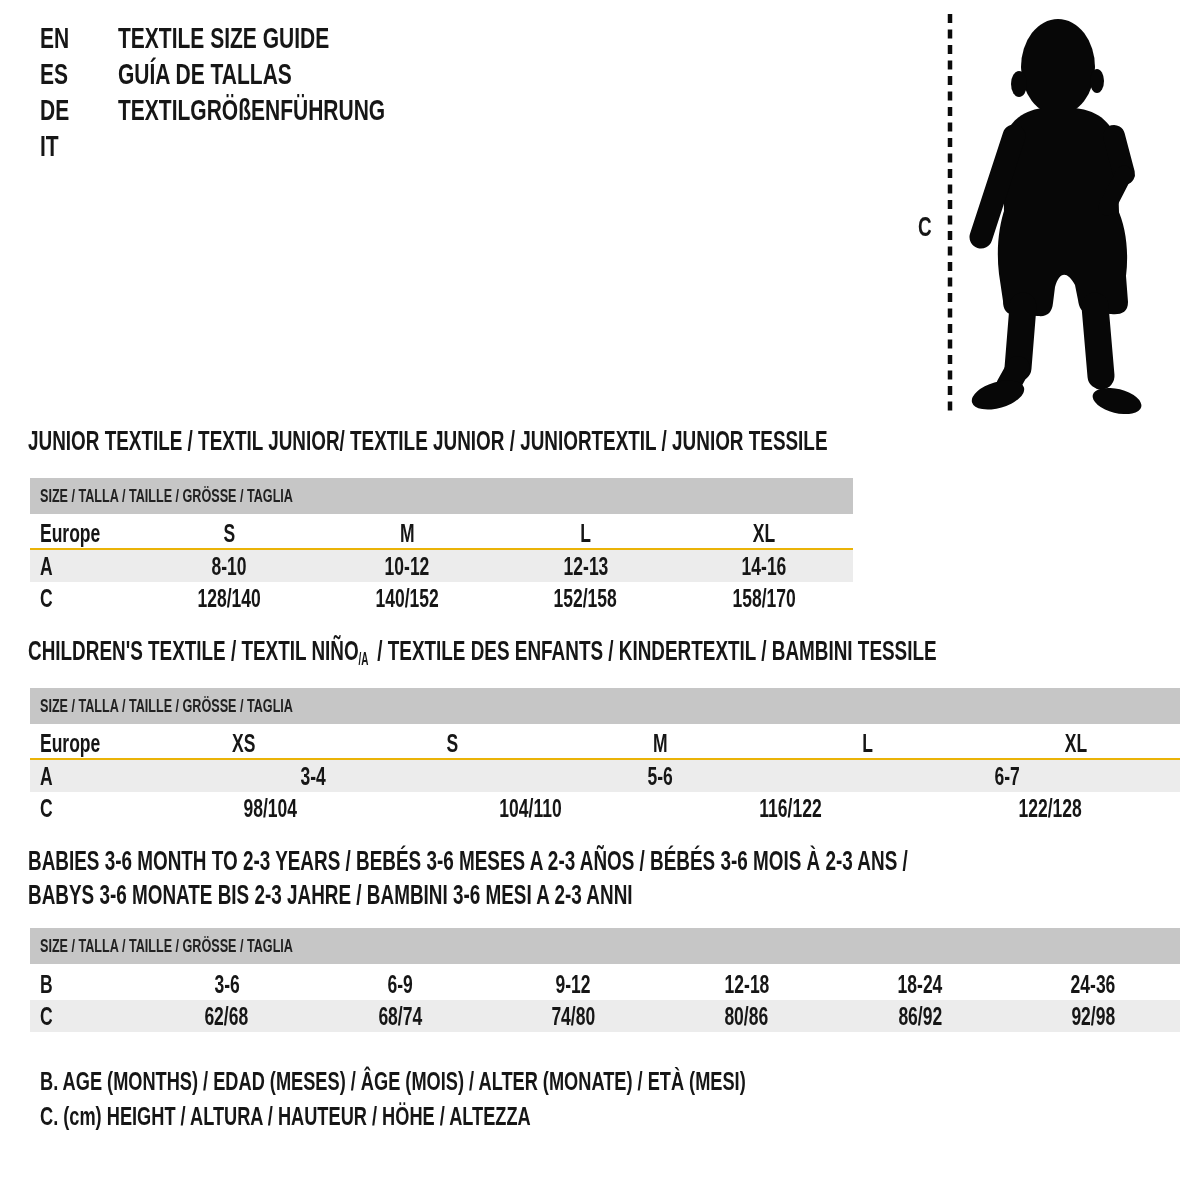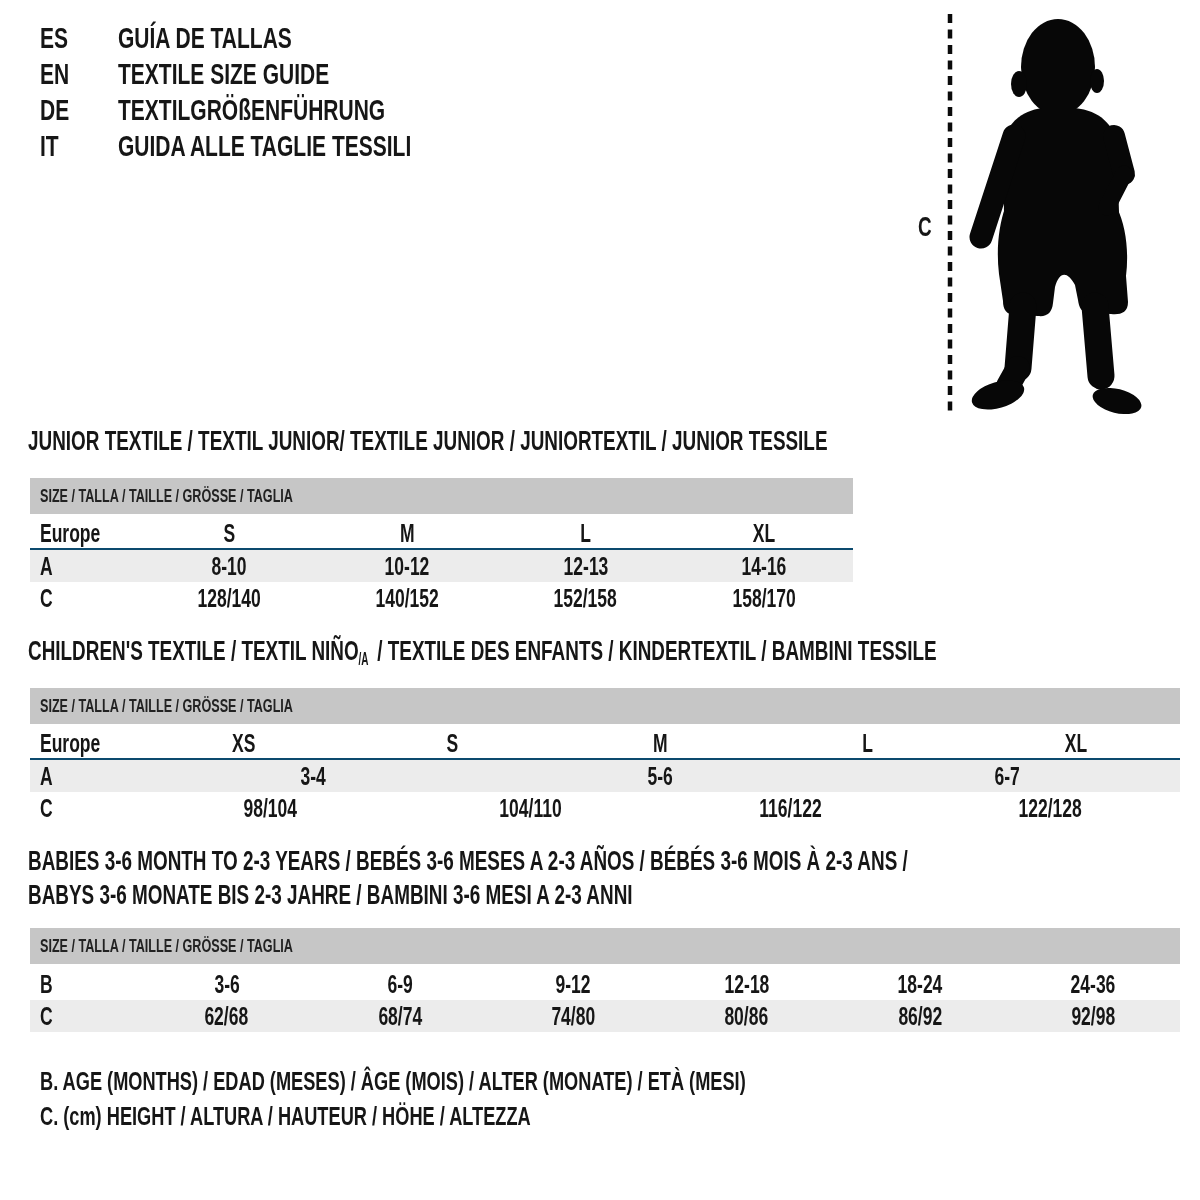--- a/index.html
+++ b/index.html
@@ -23,49 +23,48 @@
   .section-title{position:absolute;left:28px;height:34px;display:flex;align-items:center;font-size:27px;}
   .sub-a{font-size:19px;transform:translateY(5px) scaleX(0.75);display:inline-block;transform-origin:0 50%;}
 
   
   .size-table{position:absolute;left:30px;}
   .size-bar{height:36px;background:#c6c6c6;display:flex;align-items:center;padding-left:10px;
             font-size:18px;margin-bottom:4px;color:#222;}
   .srow{display:flex;align-items:center;font-size:25px;}
   .srow .label{width:110px;padding-left:10px;box-sizing:border-box;text-align:left;}
   .srow .cell{flex:1;display:flex;justify-content:center;align-items:center;}
-  .row-europe{height:30px;border-bottom:2px solid #0c4a6e;}
+  .row-europe{height:30px;border-bottom:2px solid #eab308;}
   .row-plain{height:32px;background:#ffffff;}
   .row-alt{height:32px;background:#ececec;}
 
   
   .legend{position:absolute;left:40px;top:1064px;}
   .legend-row{display:flex;align-items:center;height:35px;font-size:26px;}
 </style>
 </head>
 <body>
 
 <div id="page">
 
   <div class="lang-list">
     <div class="lang-row">
+      <div class="lang-code"><span class="t">EN</span></div>
+      <div><span class="t">TEXTILE SIZE GUIDE</span></div>
+    </div>
+    <div class="lang-row">
       <div class="lang-code"><span class="t">ES</span></div>
       <div><span class="t">GUÍA DE TALLAS</span></div>
     </div>
     <div class="lang-row">
-      <div class="lang-code"><span class="t">EN</span></div>
-      <div><span class="t">TEXTILE SIZE GUIDE</span></div>
-    </div>
-    <div class="lang-row">
       <div class="lang-code"><span class="t">DE</span></div>
       <div><span class="t">TEXTILGRÖßENFÜHRUNG</span></div>
     </div>
     <div class="lang-row">
       <div class="lang-code"><span class="t">IT</span></div>
-      <div><span class="t">GUIDA ALLE TAGLIE TESSILI</span></div>
     </div>
   </div>
 
   <div class="figure-wrap">
     <svg width="260" height="420" viewBox="0 0 260 420">
       <g fill="#070707" stroke="none">
         <ellipse cx="138" cy="59" rx="37" ry="48"></ellipse>
         <ellipse cx="99" cy="76" rx="8" ry="13"></ellipse>
         <ellipse cx="177" cy="73" rx="7" ry="12"></ellipse>
         <path d="M 83 140 C 84 118 100 103 122 100 L 155 100 C 180 103 194 116 197 138 L 199 205 L 84 205 Z"></path>

